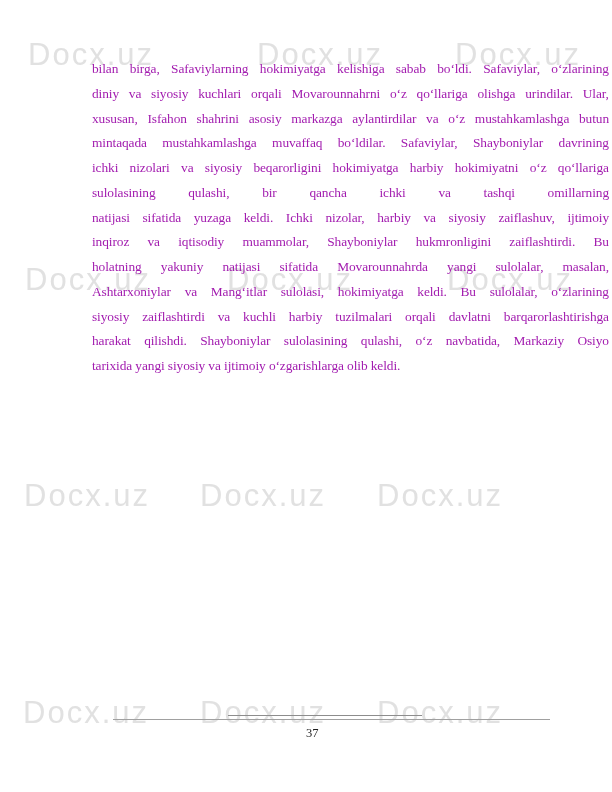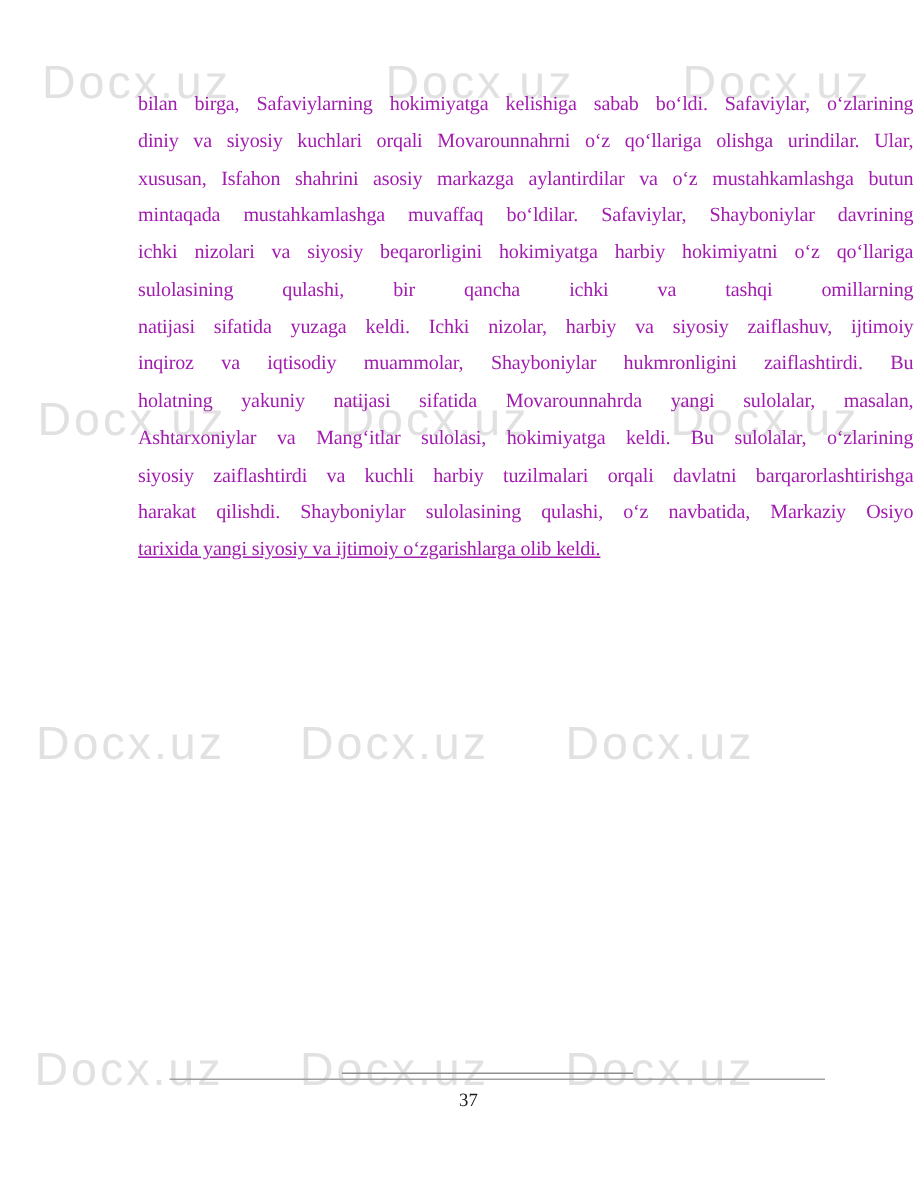--- a/index.html
+++ b/index.html
@@ -33,21 +33,21 @@
     color: #a21caf;
     font-size: 13.4px;
     letter-spacing: -0.1px;
   }
   .tline {
     display: flex;
     justify-content: space-between;
     line-height: 24.75px;
     white-space: nowrap;
   }
-  .tline.tlast { display: block; text-decoration: underline; }
+  .tline.tlast { display: block; }
   
   .sep-long {
     position: absolute; z-index: 1;
     left: 113px; top: 719px; width: 437px; height: 1px;
     background: #a0a0a0;
   }
   .sep-short {
     position: absolute; z-index: 1;
     left: 228px; top: 715px; width: 194px; height: 1px;
     background: #8d8d8d;

